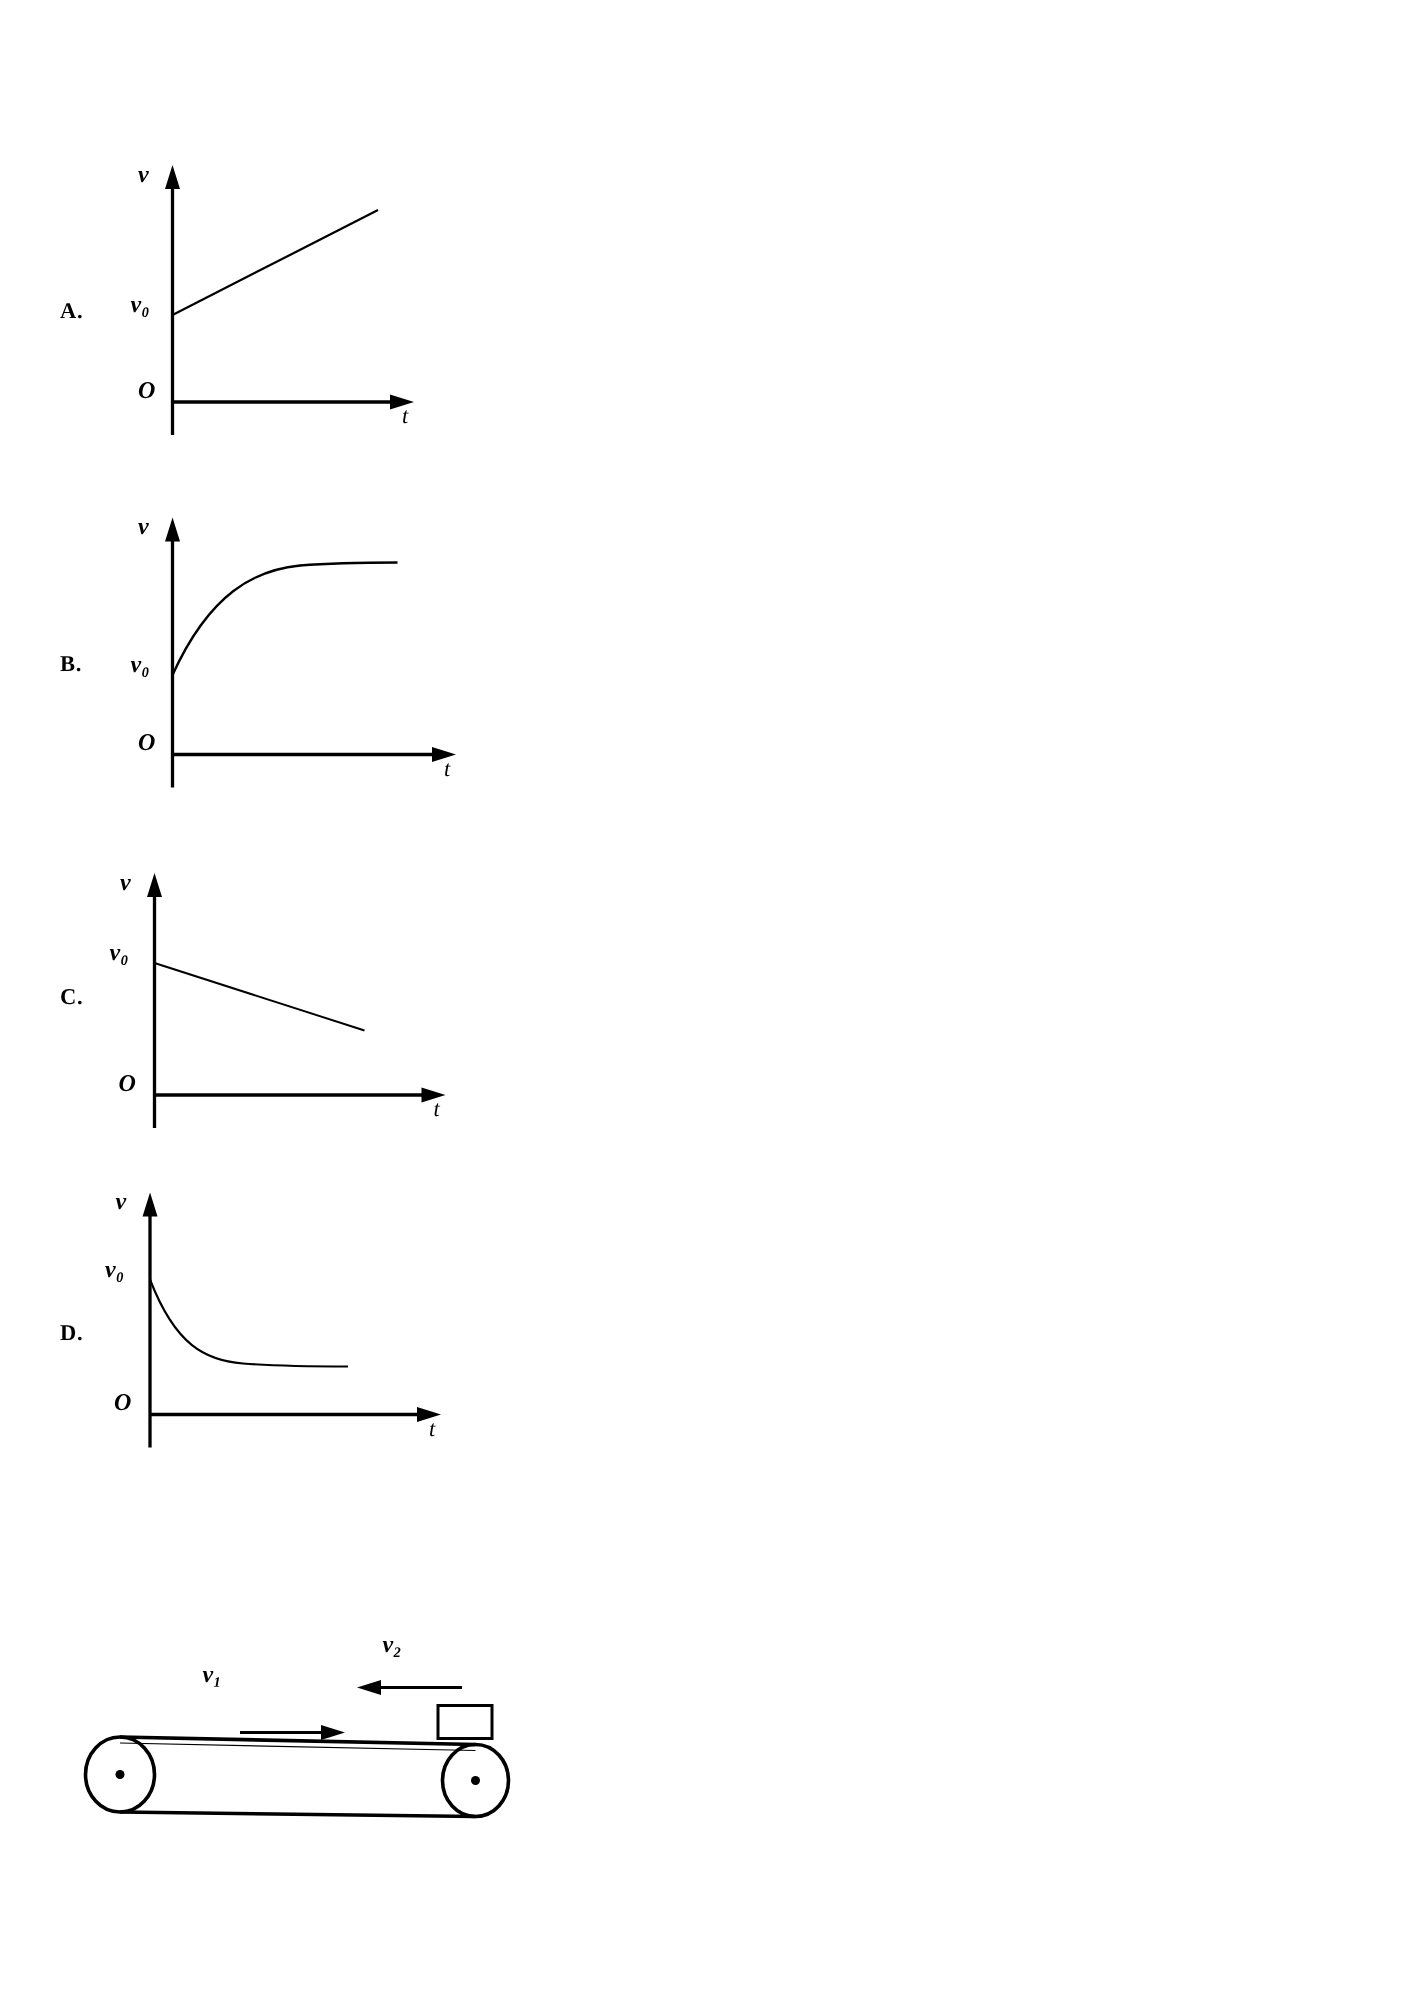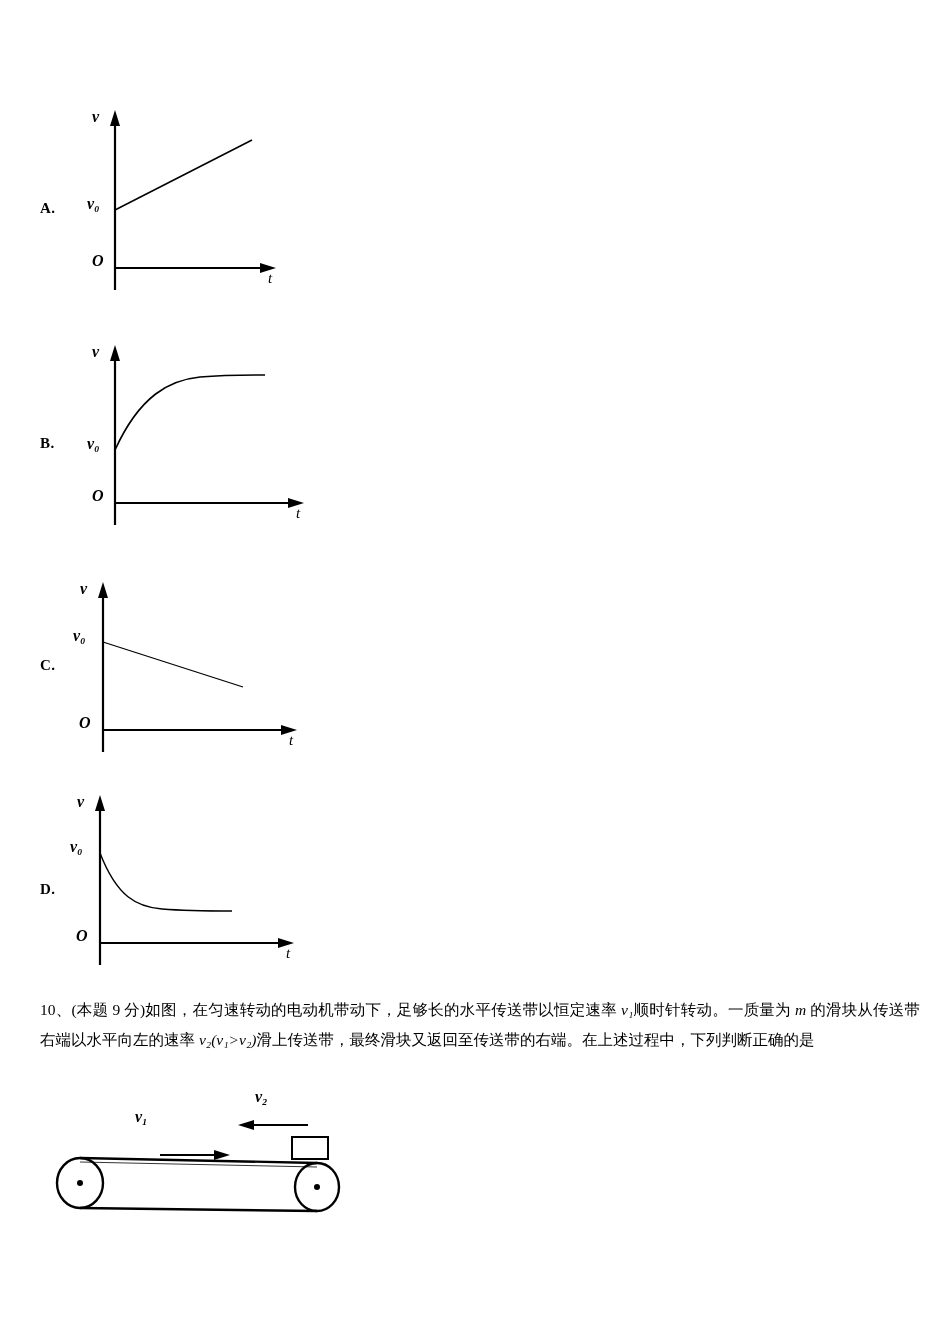--- a/index.html
+++ b/index.html
@@ -146,23 +146,20 @@
 
         <path d="M 68,68 C 85,112 105,122 130,124 C 155,126 175,126 200,126" fill="none" stroke="#000" stroke-width="1.4"></path>
       </svg>
       <span class="axis-label" style="position:absolute; left:45px; top:8px;">v</span>
       <span class="axis-label-small" style="position:absolute; left:254px; top:160px;">t</span>
       <span class="axis-label" style="position:absolute; left:44px; top:142px; font-style:italic;">O</span>
       <span class="axis-label" style="position:absolute; left:38px; top:53px;">v₀</span>
     </div>
   </div>
 
-  <div class="question">
-    <span>10、</span><span>(本题 9 分)</span><span>如图，在匀速转动的电动机带动下，足够长的水平传送带以恒定速率 </span><i>v₁</i><span>顺时针转动。一质量为 </span><i>m</i><span> 的滑块从传送带右端以水平向左的速率 </span><i>v₂(v₁&gt;v₂)</i><span>滑上传送带，最终滑块又返回至传送带的右端。在上述过程中，下列判断正确的是</span>
-  </div>
 
   <div class="belt-figure">
     <svg width="360" height="140" viewBox="0 0 360 140">
 
       <ellipse cx="40" cy="93" rx="23" ry="25" fill="#ffffff" stroke="#000" stroke-width="2.4"></ellipse>
       <circle cx="40" cy="93" r="3" fill="#000"></circle>
 
       <ellipse cx="277" cy="97" rx="22" ry="24" fill="#ffffff" stroke="#000" stroke-width="2.4"></ellipse>
       <circle cx="277" cy="97" r="3" fill="#000"></circle>
 

